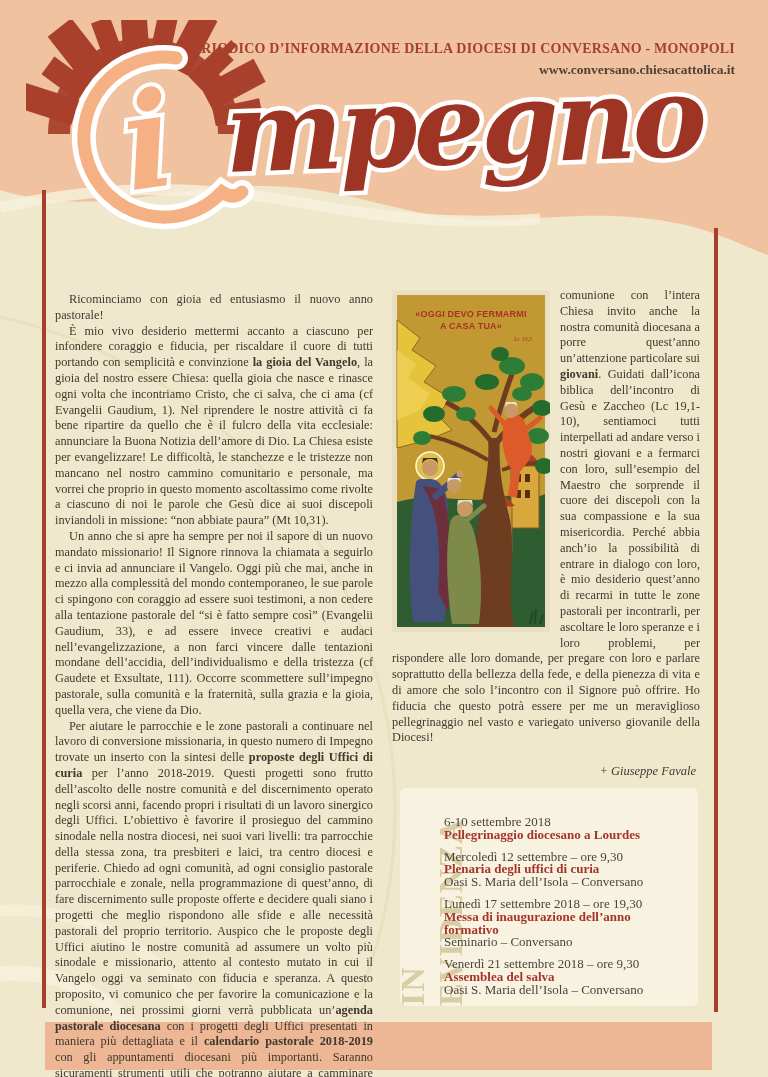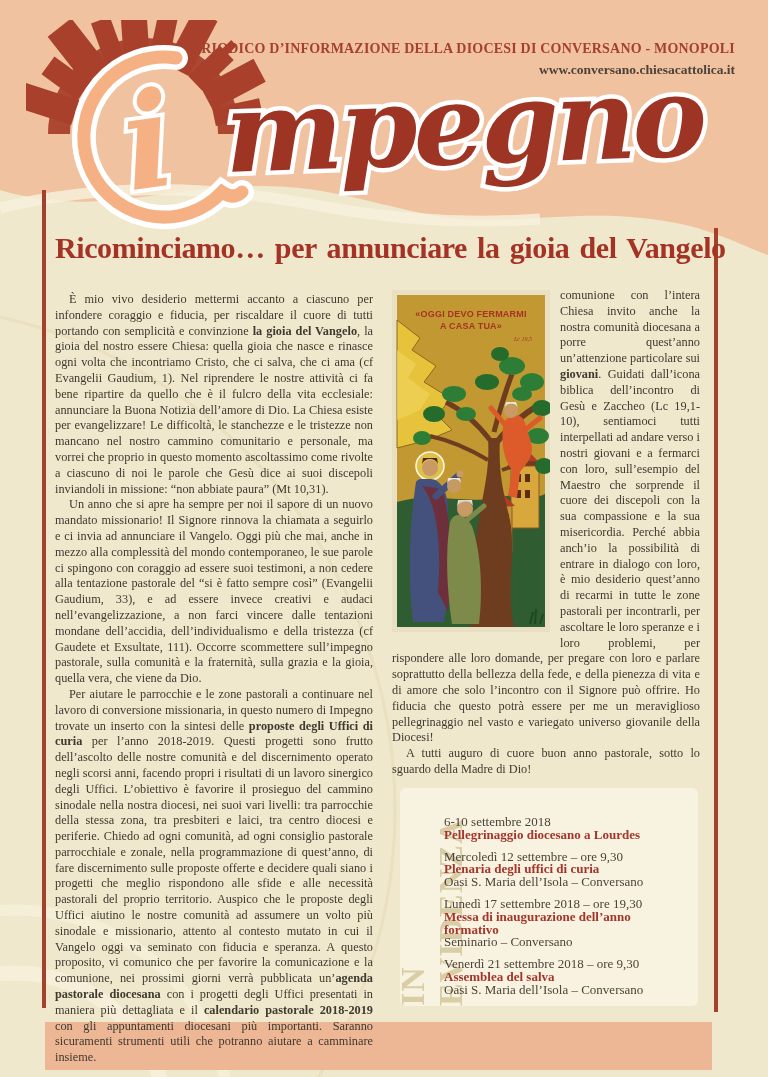--- a/index.html
+++ b/index.html
@@ -116,23 +116,23 @@
     <g fill="none" stroke-linecap="round">
       <path d="M150 38 A80 80 0 1 0 196 172 Q208 180 216 172" stroke="#ffffff" stroke-width="24"></path>
       <path d="M150 38 A80 80 0 1 0 196 172 Q208 180 216 172" stroke="#f5b183" stroke-width="13"></path>
     </g>
 
     <text x="96" y="168" transform="rotate(-8 118 114)" font-family="'DejaVu Serif',serif" font-style="italic" font-weight="bold" font-size="132" fill="#f5b183" stroke="#ffffff" stroke-width="8" paint-order="stroke">i</text>
 
     <text x="200" y="152" transform="rotate(-2 200 152)" font-family="'DejaVu Serif',serif" font-style="italic" font-weight="bold" font-size="112" fill="#9e3524" letter-spacing="-4" stroke="#ffffff" stroke-width="9" paint-order="stroke">mpegno</text>
   </svg>
 
-  <div id="article-title">Ricominciamo… per annunciare la gioia del Vangelo</div>
 
   <div id="col-left" class="bodytext">
+    <p><span>Ricominciamo con gioia ed entusiasmo il nuovo anno pastorale!</span></p>
     <p><span>È mio vivo desiderio mettermi accanto a ciascuno per infondere coraggio e fiducia, per riscaldare il cuore di tutti portando con semplicità e convinzione </span><span class="b">la gioia del Vangelo</span><span>, la gioia del nostro essere Chiesa: quella gioia che nasce e rinasce ogni volta che incontriamo Cristo, che ci salva, che ci ama (cf </span><span class="i">Evangelii Gaudium</span><span>, 1). Nel riprendere le nostre attività ci fa bene ripartire da quello che è il fulcro della vita ecclesiale: annunciare la Buona Notizia dell’amore di Dio. La Chiesa esiste per evangelizzare! Le difficoltà, le stanchezze e le tristezze non mancano nel nostro cammino comunitario e personale, ma vorrei che proprio in questo momento ascoltassimo come rivolte a ciascuno di noi le parole che Gesù dice ai suoi discepoli inviandoli in missione: “non abbiate paura” (</span><span class="i">Mt</span><span> 10,31).</span></p>
     <p><span>Un anno che si apre ha sempre per noi il sapore di un nuovo mandato missionario! Il Signore rinnova la chiamata a seguirlo e ci invia ad annunciare il Vangelo. Oggi più che mai, anche in mezzo alla complessità del mondo contemporaneo, le sue parole ci spingono con coraggio ad essere suoi testimoni, a non cedere alla tentazione pastorale del “si è fatto sempre così” (</span><span class="i">Evangelii Gaudium</span><span>, 33), e ad essere invece creativi e audaci nell’evangelizzazione, a non farci vincere dalle tentazioni mondane dell’accidia, dell’individualismo e della tristezza (cf </span><span class="i">Gaudete et Exsultate</span><span>, 111). Occorre scommettere sull’impegno pastorale, sulla comunità e la fraternità, sulla grazia e la gioia, quella vera, che viene da Dio.</span></p>
     <p><span>Per aiutare le parrocchie e le zone pastorali a continuare nel lavoro di conversione missionaria, in questo numero di </span><span class="i">Impegno</span><span> trovate un inserto con la sintesi delle </span><span class="b">proposte degli Uffici di curia</span><span> per l’anno 2018-2019. Questi progetti sono frutto dell’ascolto delle nostre comunità e del discernimento operato negli scorsi anni, facendo propri i risultati di un lavoro sinergico degli Uffici. L’obiettivo è favorire il prosieguo del cammino sinodale nella nostra diocesi, nei suoi vari livelli: tra parrocchie della stessa zona, tra presbiteri e laici, tra centro diocesi e periferie. Chiedo ad ogni comunità, ad ogni consiglio pastorale parrocchiale e zonale, nella programmazione di quest’anno, di fare discernimento sulle proposte offerte e decidere quali siano i progetti che meglio rispondono alle sfide e alle necessità pastorali del proprio territorio. Auspico che le proposte degli Uffici aiutino le nostre comunità ad assumere un volto più sinodale e missionario, attento al contesto mutato in cui il Vangelo oggi va seminato con fiducia e speranza. A questo proposito, vi comunico che per favorire la comunicazione e la comunione, nei prossimi giorni verrà pubblicata un’</span><span class="b">agenda pastorale diocesana</span><span> con i progetti degli Uffici presentati in maniera più dettagliata e il </span><span class="b">calendario pastorale 2018-2019</span><span> con gli appuntamenti diocesani più importanti. Saranno sicuramenti strumenti utili che potranno aiutare a camminare insieme.</span></p>
 
   </div>
 
   <div id="col-right" class="bodytext">
     <div id="icon-figure">
       <svg width="158" height="342" viewBox="0 0 158 342">
         <rect x="0" y="0" width="158" height="342" fill="#e9dfc2"></rect>
@@ -207,21 +207,20 @@
           <path d="M75,230 L92,216" stroke="#7d8a4a" stroke-width="5" stroke-linecap="round"></path>
         </g>
         <path d="M138,334 l3,-12 M143,334 l1,-15 M148,334 l3,-10" stroke="#1e4a20" stroke-width="2"></path>
 
         <text x="79" y="27" text-anchor="middle" font-size="9" font-weight="bold" fill="#a93226" font-family="'Liberation Sans',sans-serif" letter-spacing="0.2">«OGGI DEVO FERMARMI</text>
         <text x="79" y="39" text-anchor="middle" font-size="9" font-weight="bold" fill="#a93226" font-family="'Liberation Sans',sans-serif" letter-spacing="0.2">A CASA TUA»</text>
         <text x="122" y="51" font-size="6" fill="#a93226" font-style="italic" font-family="'Liberation Serif',serif">Lc 19,5</text>
       </svg>
     </div>
     <p class="noindent"><span>comunione con l’intera Chiesa invito anche la nostra comunità diocesana a porre quest’anno un’attenzione particolare sui </span><span class="b">giovani</span><span>. Guidati dall’icona biblica dell’incontro di Gesù e Zaccheo (</span><span class="i">Lc 19,1-10</span><span>), sentiamoci tutti interpellati ad andare verso i nostri giovani e a fermarci con loro, sull’esempio del Maestro che sorprende il cuore dei discepoli con la sua compassione e la sua misericordia. Perché abbia anch’io la possibilità di entrare in dialogo con loro, è mio desiderio quest’anno di recarmi in tutte le zone pastorali per incontrarli, per ascoltare le loro speranze e i loro problemi, per rispondere alle loro domande, per pregare con loro e parlare soprattutto della bellezza della fede, e della pienezza di vita e di amore che solo l’incontro con il Signore può offrire. Ho fiducia che questo potrà essere per me un meraviglioso pellegrinaggio nel vasto e variegato universo giovanile della Diocesi!</span></p>
-    <p><span>A tutti auguro di cuore buon anno pastorale, sotto lo sguardo della Madre di Dio!</span></p>
     <p id="signature">+ Giuseppe Favale</p>
   </div>
 
   <div id="events-box">
     <div id="events-label">IN EVIDENZA</div>
     <div id="events-list">
       <div class="event">
         <div class="ev-date">6-10 settembre 2018</div>
         <div class="ev-title">Pellegrinaggio diocesano a Lourdes</div>
 

